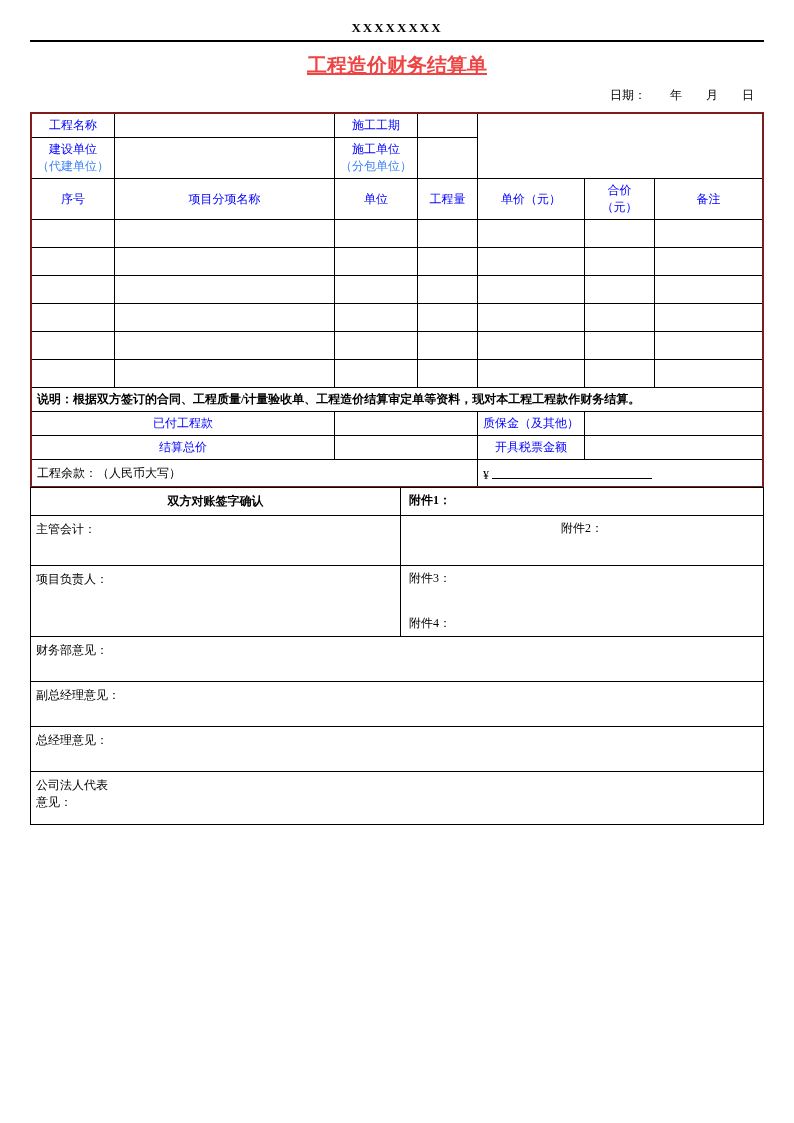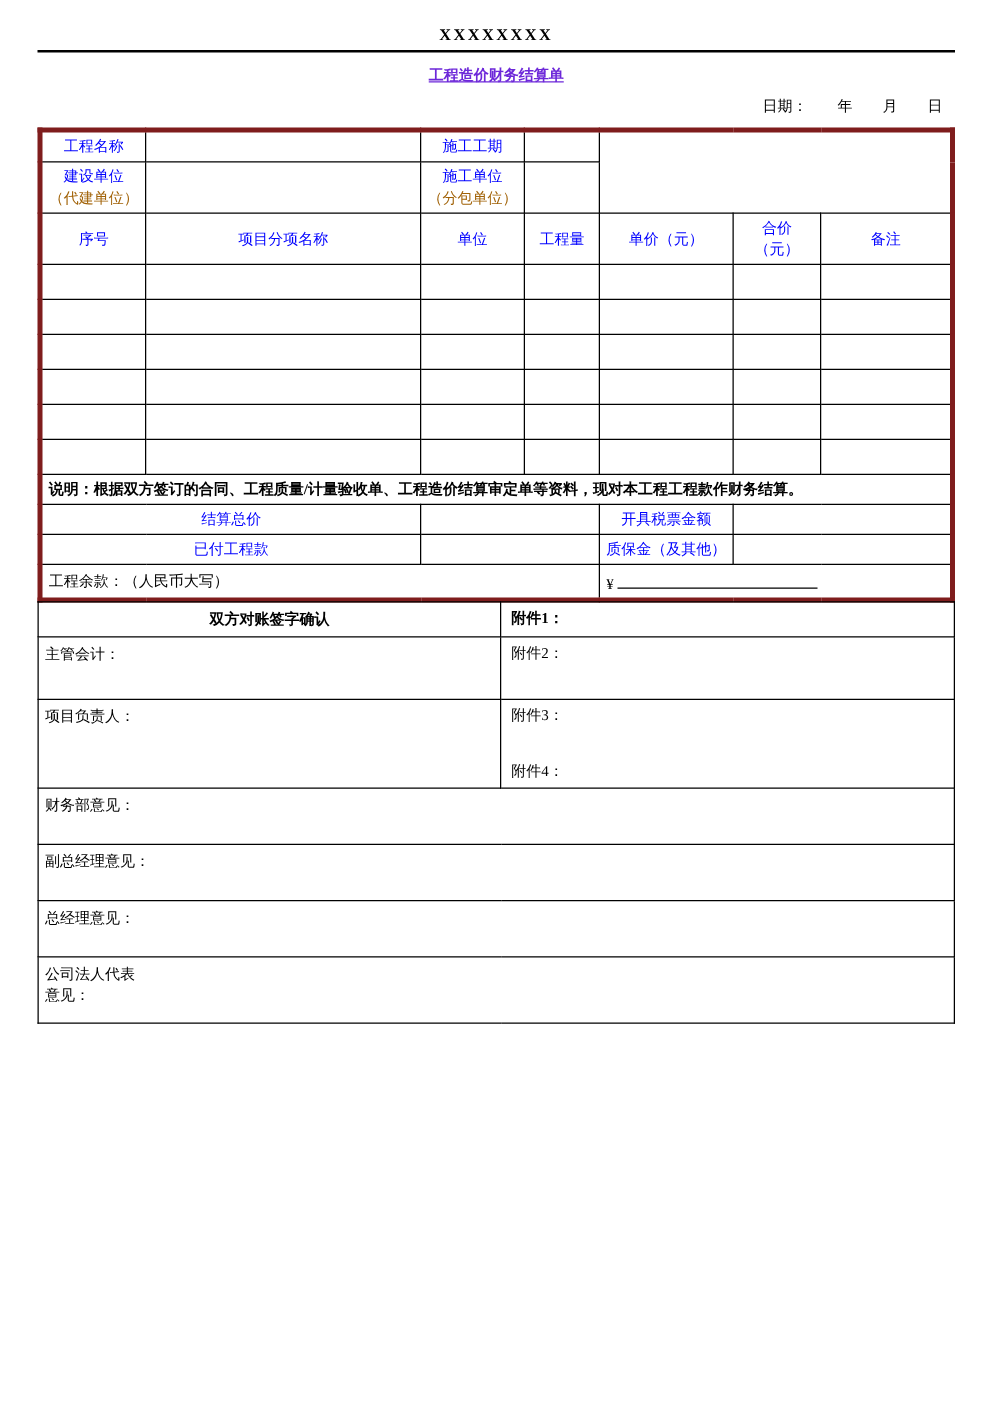--- a/index.html
+++ b/index.html
@@ -23,39 +23,39 @@
       font-weight: bold;
       letter-spacing: 2px;
       margin-bottom: 4px;
     }
     .company-underline {
       border-top: 2px solid #000;
       margin-bottom: 10px;
     }
     .doc-title {
       text-align: center;
-      font-size: 12px;
+      font-size: 20px;
       font-weight: bold;
       text-decoration: underline;
       margin-bottom: 8px;
-      color: #6d28d9;
+      color: #ef4444;
     }
     .date-row {
       text-align: right;
       font-size: 12px;
       margin-bottom: 8px;
       padding-right: 10px;
     }
     .date-row span {
       margin-left: 21px;
     }
     .main-table {
       width: 100%;
       border-collapse: collapse;
-      border: 4px solid #7f1d1d;
+      border: 2px solid #7f1d1d;
     }
     .main-table td, .main-table th {
       border: 1px solid #000;
       padding: 3px 5px;
       vertical-align: middle;
       font-size: 12px;
     }
     .label-cell {
       color: #00f;
       text-align: center;
@@ -85,21 +85,21 @@
       font-size: 12px;
       vertical-align: top;
     }
     .underline-input {
       display: inline-block;
       border-bottom: 1px solid #000;
       min-width: 160px;
       height: 16px;
     }
     .blue-label {
-      color: #a16207;
+      color: #3b82f6;
     }
   </style>
 </head>
 <body>
 
 <div class="page">
 
   <div class="company-name">XXXXXXXX</div>
   <div class="company-underline"></div>
 
@@ -201,30 +201,30 @@
       <td></td>
     </tr>
 
     <tr>
       <td colspan="7" class="note-row">
         <span class="bold-text">说明：根据双方签订的合同、工程质量/计量验收单、工程造价结算审定单等资料，现对本工程工程款作财务结算。</span>
       </td>
     </tr>
 
     <tr>
+      <td colspan="2" class="label-cell" style="text-align:center;">已付工程款</td>
+      <td colspan="2"></td>
+      <td colspan="1" class="label-cell">质保金（及其他）</td>
+      <td colspan="2"></td>
+    </tr>
+
+    <tr>
       <td colspan="2" class="label-cell" style="text-align:center;">结算总价</td>
       <td colspan="2"></td>
       <td colspan="1" class="label-cell">开具税票金额</td>
-      <td colspan="2"></td>
-    </tr>
-
-    <tr>
-      <td colspan="2" class="label-cell" style="text-align:center;">已付工程款</td>
-      <td colspan="2"></td>
-      <td colspan="1" class="label-cell">质保金（及其他）</td>
       <td colspan="2"></td>
     </tr>
 
     <tr>
       <td colspan="4">
         <span>工程余款：（人民币大写）</span>
       </td>
       <td colspan="3">
         <span>¥</span>
         <span class="underline-input"></span>
@@ -236,21 +236,21 @@
   <table class="sig-table" style="margin-top:-1px;">
 
     <tbody>
         <tr>
       <td style="width:370px; text-align:center; font-weight:bold; padding:5px;">双方对账签字确认</td>
       <td style="padding:4px 8px; font-size:12px;font-weight:bold;">附件1：</td>
     </tr>
 
     <tr>
       <td style="height:50px; vertical-align:top; padding:5px;">主管会计：</td>
-      <td style="padding:4px 8px; font-size:12px; vertical-align:top;">附件2：</td>
+      <td style="padding:4px 8px; font-size:12px; vertical-align:top;text-align:center;">附件2：</td>
     </tr>
 
     <tr>
       <td style="height:60px; vertical-align:top; padding:5px;">
         <div>项目负责人：</div>
       </td>
       <td style="padding:4px 8px; font-size:12px; vertical-align:top;">
         <div>附件3：</div>
         <div style="margin-top:28px;">附件4：</div>
       </td>

